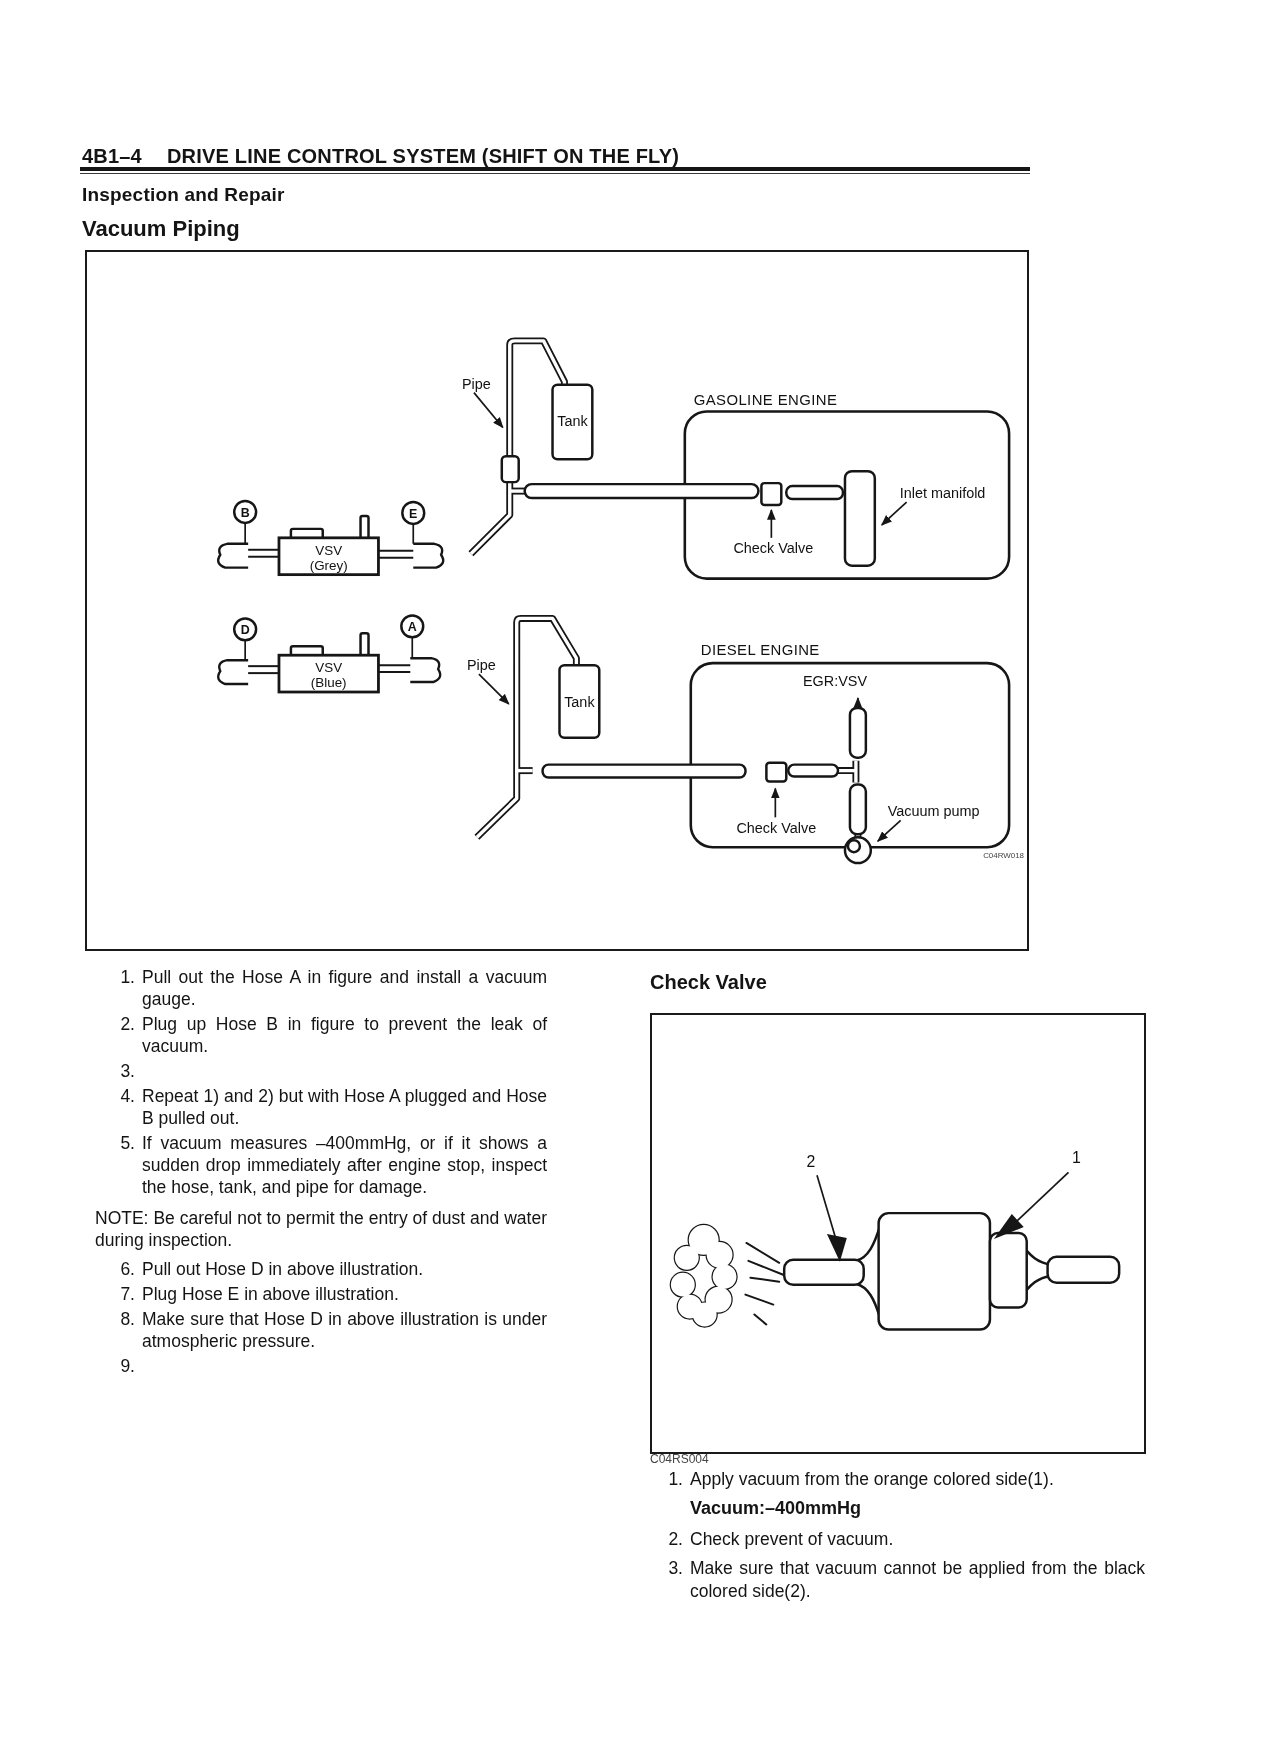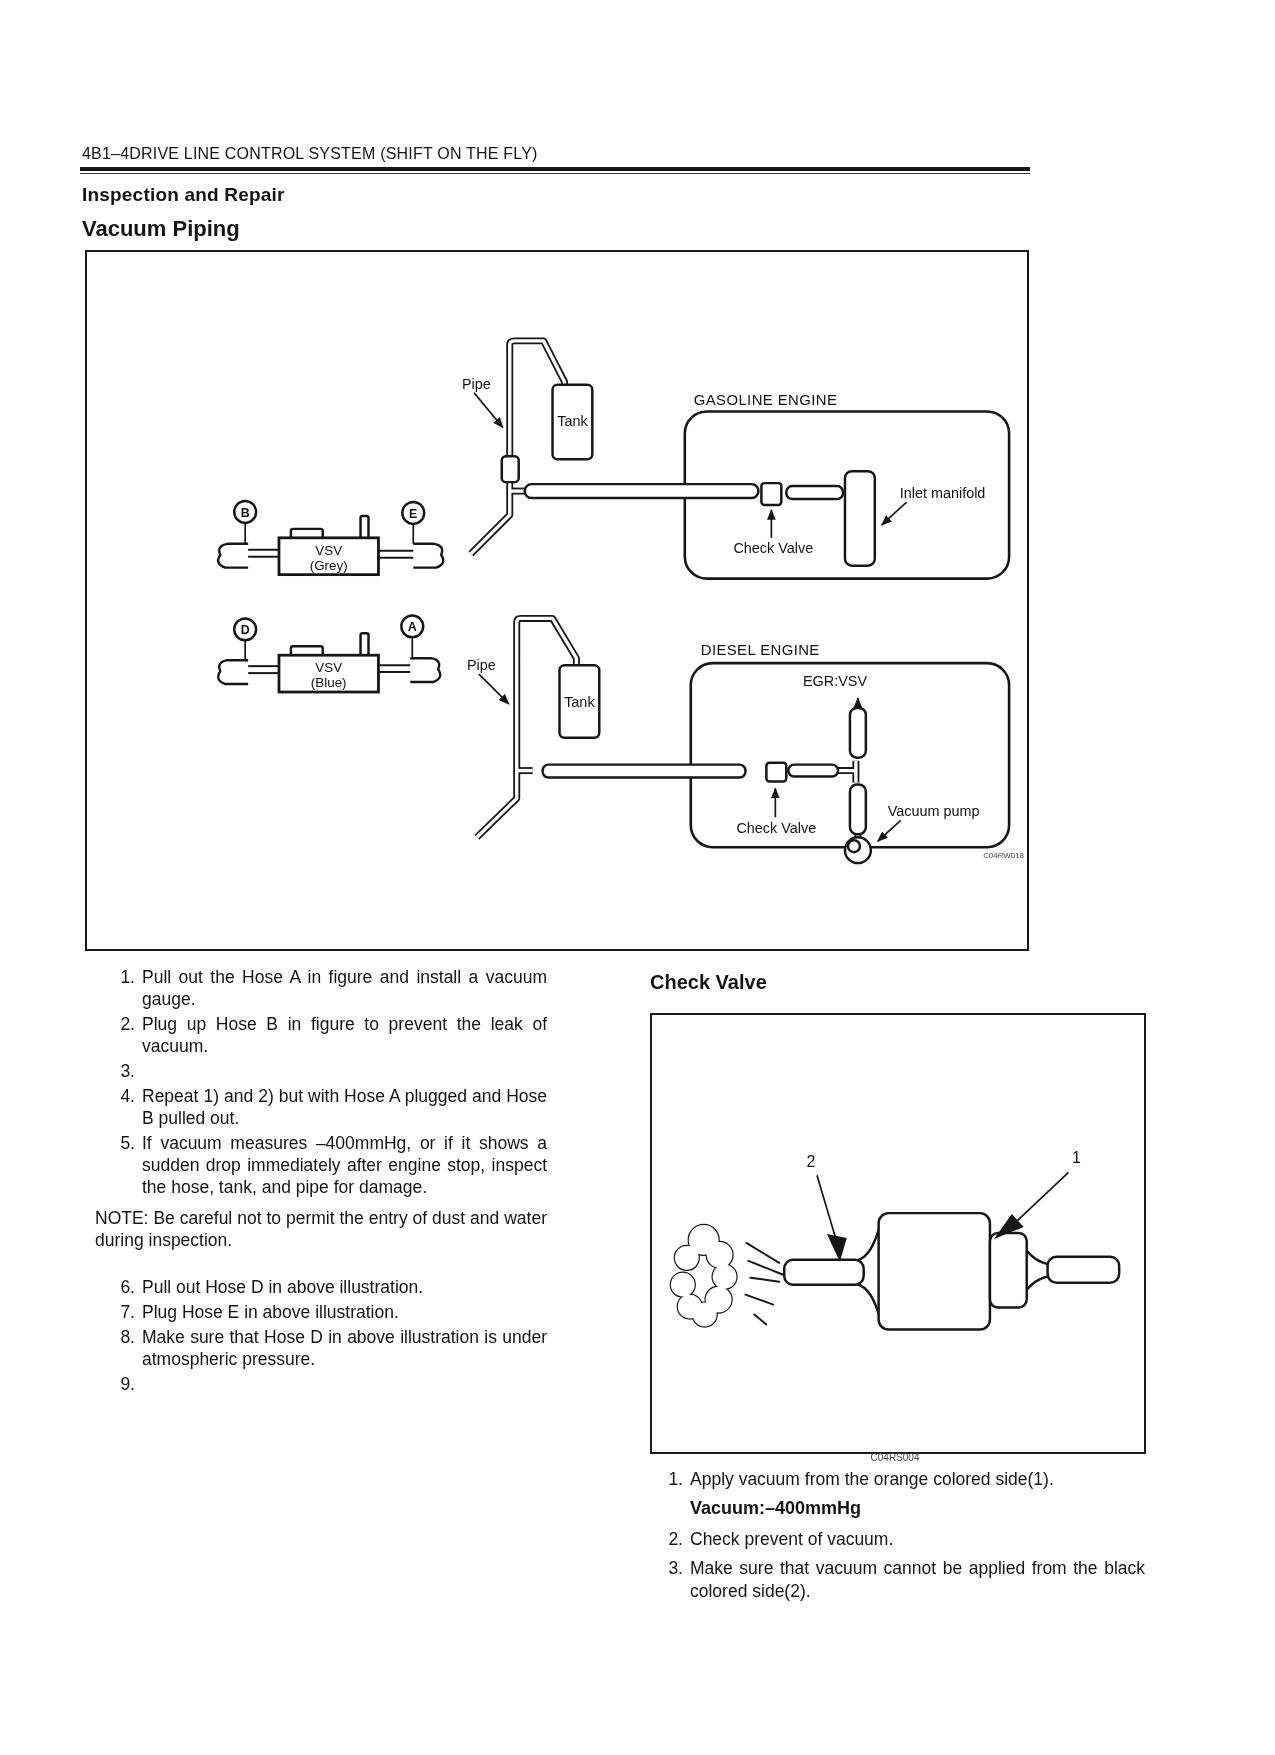--- a/index.html
+++ b/index.html
@@ -1,42 +1,42 @@
 <!DOCTYPE html>
 <html><head>
 <meta charset="utf-8">
 <style>
   html,body{margin:0;padding:0;background:#ffffff;}
   .page{
     position:relative;width:1275px;height:1755px;background:#ffffff;
     font-family:"Liberation Sans",sans-serif;color:#141414;overflow:hidden;
   }
   
-  .hdr{position:absolute;left:82px;top:145px;display:flex;gap:0;
-       font-size:16px;font-weight:normal;letter-spacing:.2px;white-space:nowrap;}
+  .hdr{position:absolute;left:82px;top:145px;display:flex;gap:25px;
+       font-size:20px;font-weight:bold;letter-spacing:.2px;white-space:nowrap;}
   .hdr-rule{position:absolute;left:80px;top:167px;width:950px;height:4px;background:#151515;}
   .hdr-rule2{position:absolute;left:80px;top:173px;width:950px;height:1px;background:#3a3a3a;}
   .h1{position:absolute;left:82px;top:184px;font-size:19px;font-weight:bold;letter-spacing:.2px;}
   .h2{position:absolute;left:82px;top:216px;font-size:22px;font-weight:bold;}
   .h3{position:absolute;left:650px;top:971px;font-size:20px;font-weight:bold;}
   
   .figbox{position:absolute;border:2.5px solid #1a1a1a;background:#fff;}
   .figbox svg{display:block;}
   
   .steps{position:absolute;font-size:17.5px;line-height:22px;}
   .step{display:flex;margin-bottom:3px;}
   .step .num{flex:0 0 40px;text-align:right;padding-right:7px;white-space:nowrap;}
   .step .txt{flex:1;text-align:justify;}
-  .note{margin:9px 0 25px 0;text-align:justify;}
+  .note{margin:9px 0 7px 0;text-align:justify;}
   .cvsteps{position:absolute;font-size:17.5px;line-height:23px;}
   .cvstep{display:flex;margin-bottom:6px;}
   .cvstep .num{flex:0 0 28px;text-align:right;padding-right:7px;white-space:nowrap;}
   .cvstep .txt{flex:1;text-align:justify;}
   .vacspec{font-weight:bold;font-size:18px;margin:2px 0 8px 35px;}
-  .figcode{position:absolute;font-size:10px;color:#444;text-align:center;}
+  .figcode{position:absolute;font-size:12px;color:#444;text-align:left;}
   
   .ebox{fill:none;stroke:#161616;stroke-width:2.6;}
   .tube{fill:#fff;stroke:#161616;stroke-width:2.5;}
   .vsvb{fill:#fff;stroke:#161616;stroke-width:2.8;}
   .brk{fill:#fff;stroke:#161616;stroke-width:2.4;}
   .pB{fill:none;stroke:#161616;stroke-width:7;stroke-linejoin:round;}
   .pW{fill:none;stroke:#ffffff;stroke-width:3.4;stroke-linejoin:round;}
   .h2l{stroke:#161616;stroke-width:2;}
   .thin{stroke:#161616;stroke-width:1.7;}
   .arr{stroke:#161616;stroke-width:1.7;fill:none;}

